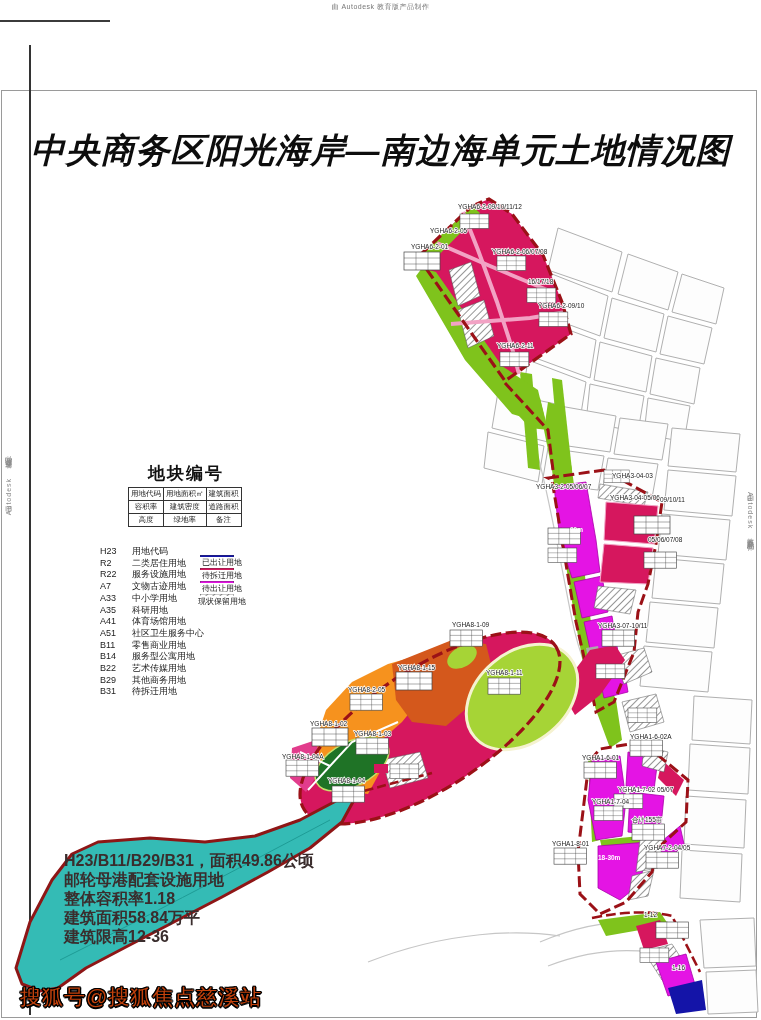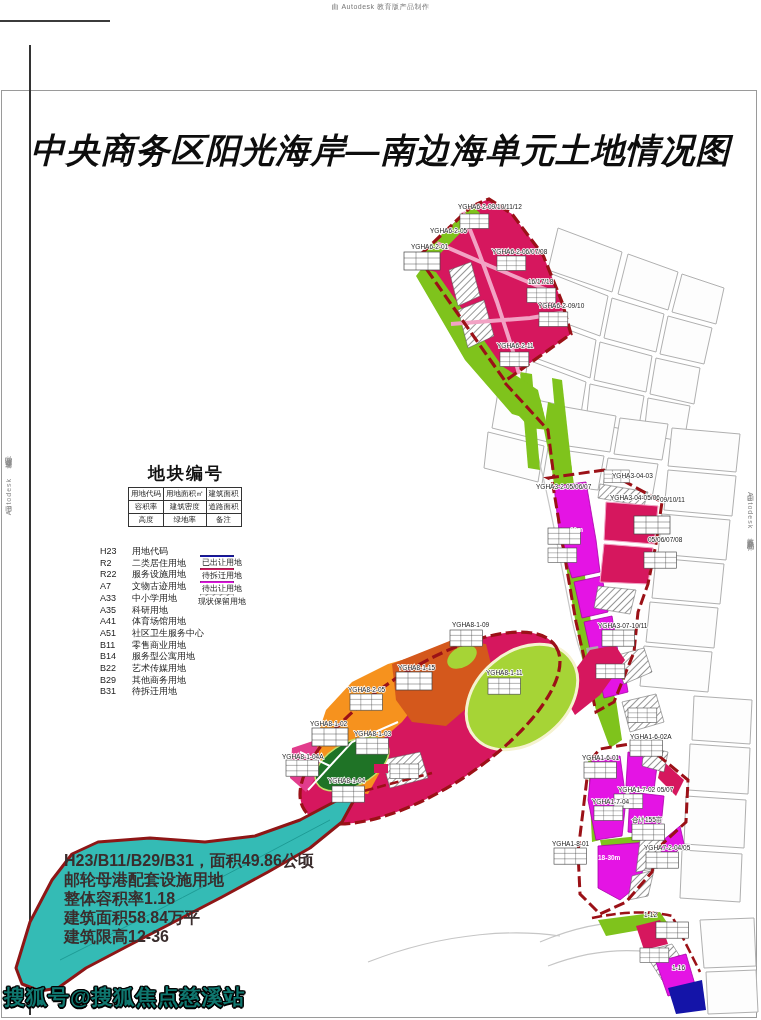--- a/index.html
+++ b/index.html
@@ -24,21 +24,21 @@
   .codes .code{display:inline-block;width:32px;}
   .statusleg{position:absolute;left:198px;top:555px;}
   .st-row{display:flex;align-items:center;height:13px;flex-direction:column;}
   .st-row svg{margin-right:10px;}
   .st-row span{font-size:8px;color:#222;white-space:nowrap;}
   .hatch-fill{fill:url(#hatch);stroke:#555;stroke-width:.6;}
   
   .harbor-note{position:absolute;left:64px;top:851px;z-index:5;font-size:16px;font-weight:bold;
         color:#3a2d2d;line-height:19px;white-space:nowrap;}
   
-  .bottom-wm{position:absolute;left:4px;top:983px;z-index:9;font-size:21px;font-weight:bold;color:#0f766e;
+  .bottom-wm{position:absolute;left:20px;top:983px;z-index:9;font-size:21px;font-weight:normal;color:#c2410c;
         text-shadow:-1.5px 0 #000,1.5px 0 #000,0 -1.5px #000,0 1.5px #000,
         -1px -1px #000,1px 1px #000,-1px 1px #000,1px -1px #000;letter-spacing:1px;}
   svg.mapsvg{position:absolute;left:0;top:0;z-index:1;}
   text.ml{font-family:"Liberation Sans",sans-serif;font-size:6.5px;fill:#1a1a1a;
         paint-order:stroke;stroke:#ffffff;stroke-width:1.6px;}
   text.ml.wh{fill:#fff;stroke:none;font-weight:bold;}
 </style>
 </head>
 <body>
 

